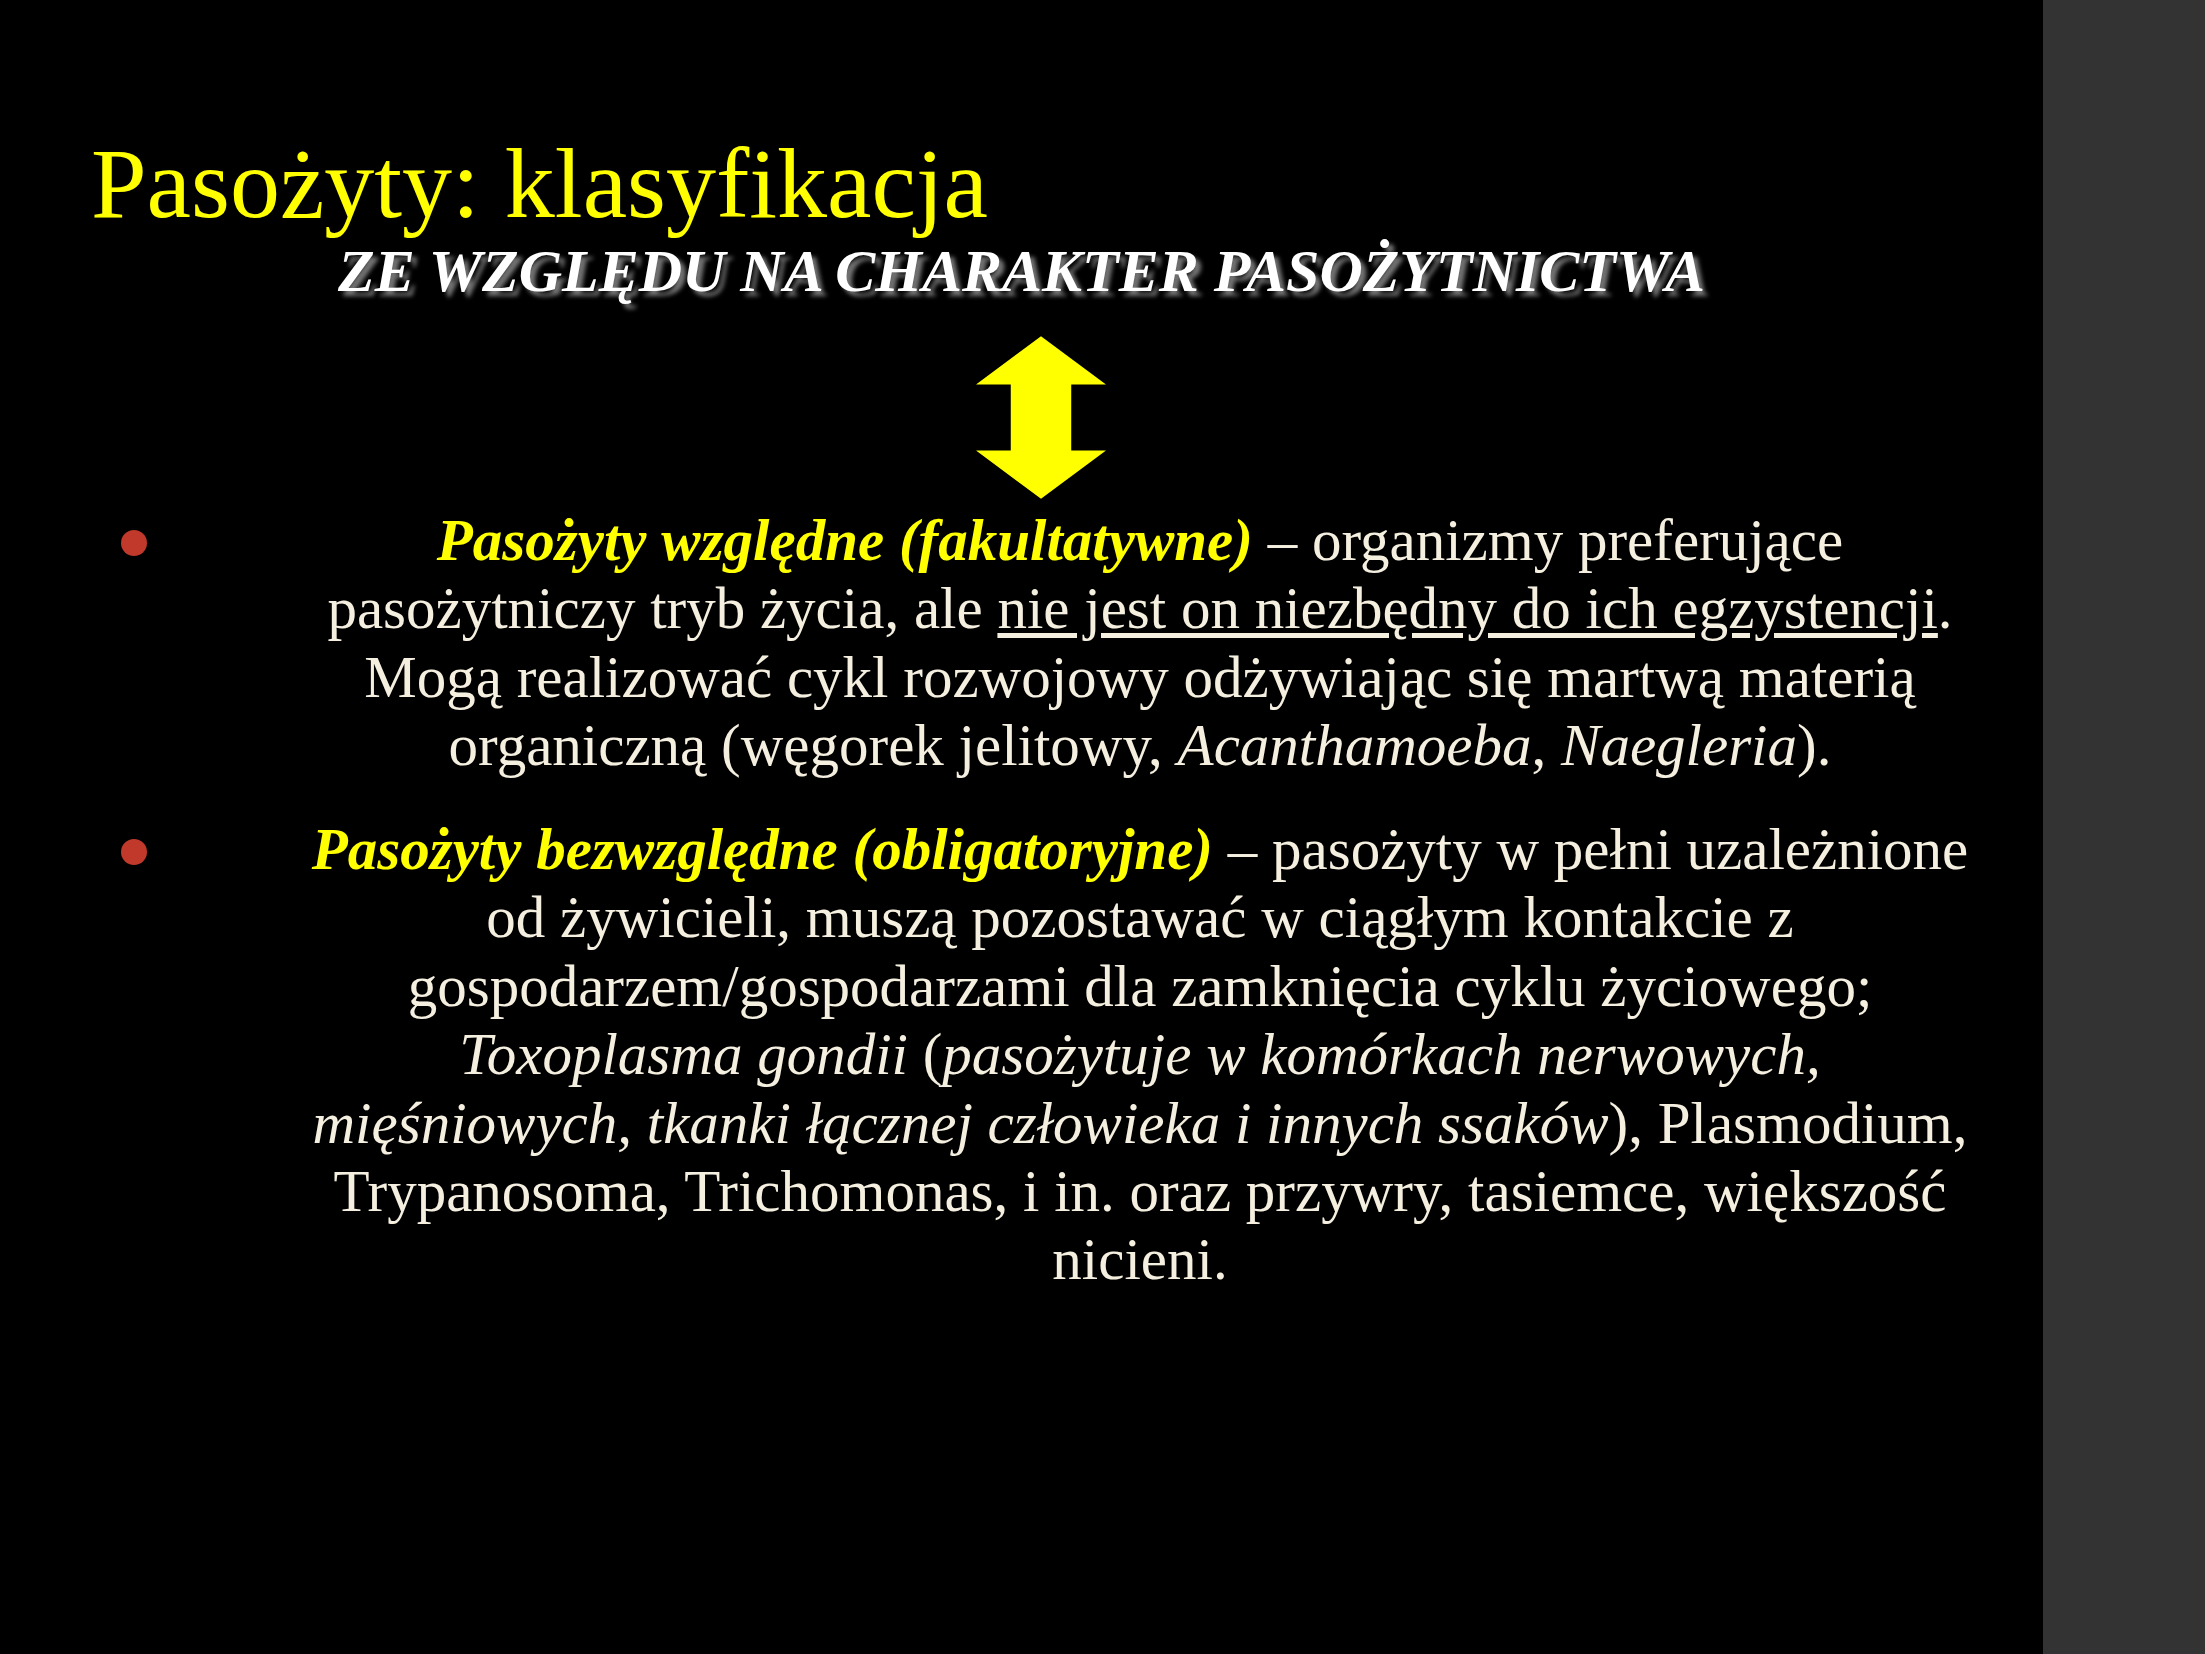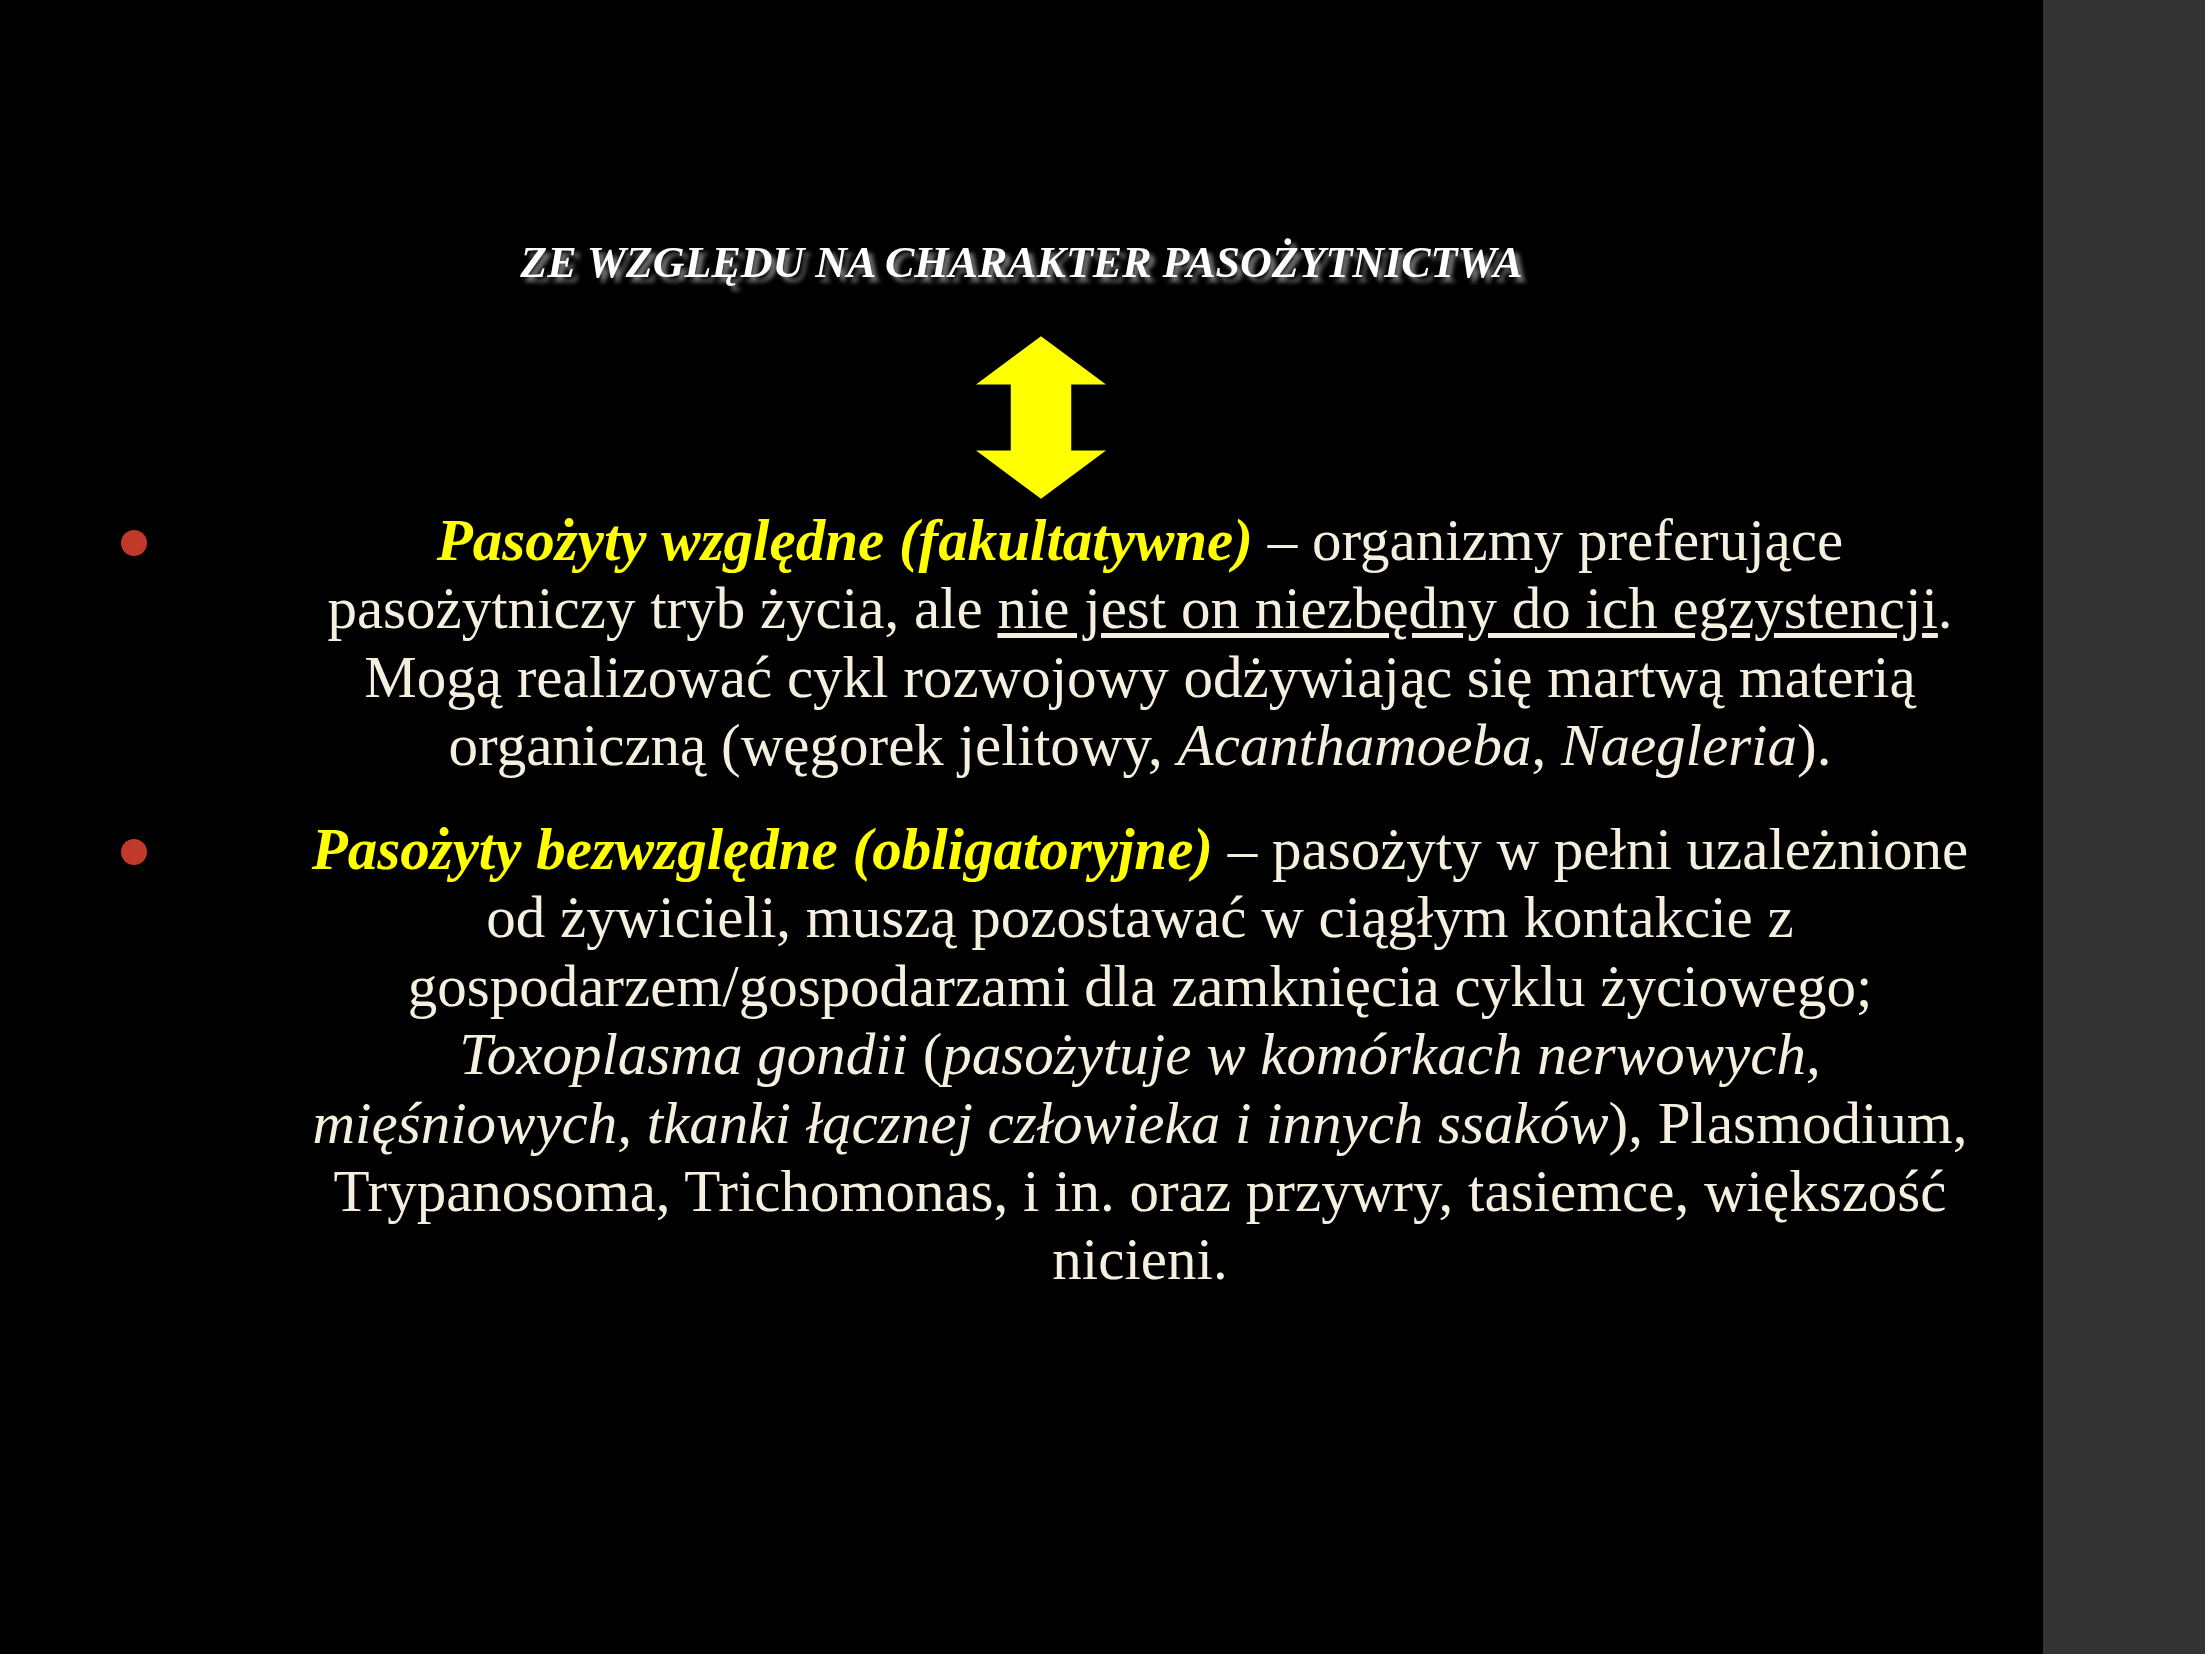--- a/index.html
+++ b/index.html
@@ -45,21 +45,21 @@
     white-space: nowrap;
   }
 
   
   #subtitle {
     position: absolute;
     left: 0px;
     top: 241px;
     width: 2043px;
     text-align: center;
-    font-size: 44px;
+    font-size: 60px;
     line-height: 1.0;
     font-weight: bold;
     font-style: italic;
     color: #FFFFFF;
     text-shadow: 5.3px 5.3px 4.5px rgba(255,255,255,0.45);
     white-space: nowrap;
   }
 
   
   #arrow {
@@ -117,20 +117,21 @@
     text-underline-offset: 0.08em;
   }
 </style>
 </head>
 <body>
 
 <div id="canvas">
 
   <div id="slide">
 
+    <h1 id="title">Pasożyty: klasyfikacja</h1>
 
     <div id="subtitle">ZE WZGLĘDU NA CHARAKTER PASOŻYTNICTWA</div>
 
     <div id="arrow">
       <svg viewBox="0 0 172 215" width="130" height="163" xmlns="http://www.w3.org/2000/svg">
         <polygon points="86,0 172,64 126,64 126,151 172,151 86,215 0,151 46,151 46,64 0,64" fill="#FFFF00"></polygon>
       </svg>
     </div>
 
     <div id="body-list">

